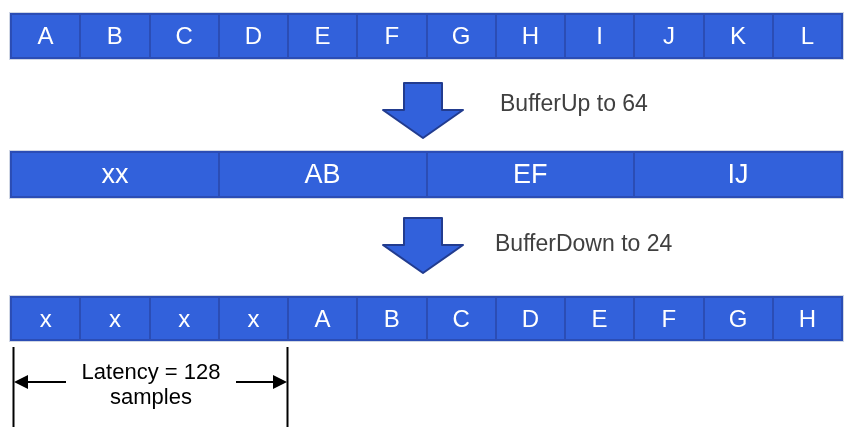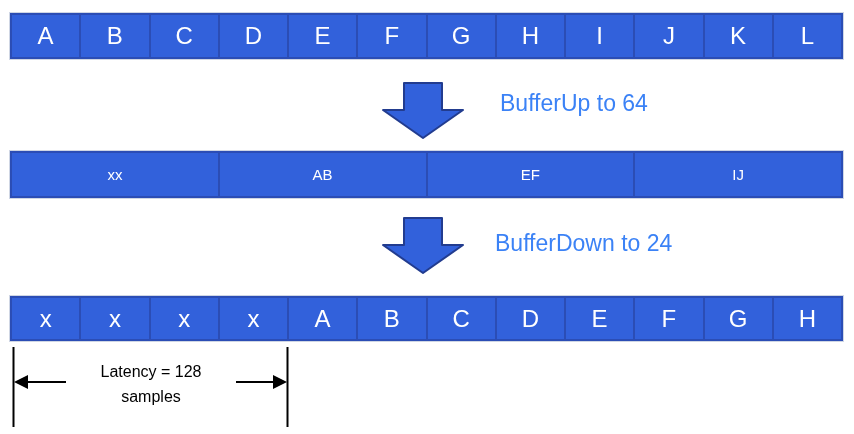--- a/index.html
+++ b/index.html
@@ -34,52 +34,52 @@
     display: flex;
     align-items: center;
     justify-content: center;
     color: #ffffff;
     font-size: 24px;
     border-left: 2px solid #2B4DB5;
     overflow: hidden;
     white-space: nowrap;
   }
   .cell:first-child { border-left: none; }
-  .row-up .cell { font-size: 15px; }
+  .row-up .cell { font-size: 27px; }
   .arrow-icon {
     position: absolute;
     width: 82px;
     height: 57px;
   }
   .arrow-1 { left: 382px; top: 82px; }
   .arrow-2 { left: 382px; top: 217px; }
   .step-label {
     position: absolute;
-    color: #3b82f6;
+    color: #404040;
     font-size: 23px;
     line-height: 26px;
     white-space: nowrap;
   }
   .label-1 { left: 500px; top: 90px; }
   .label-2 { left: 495px; top: 230px; }
   .dim-svg {
     position: absolute;
     left: 0;
     top: 345px;
     width: 300px;
     height: 85px;
   }
   .latency-label {
     position: absolute;
     left: 45px;
     top: 359px;
     width: 212px;
     text-align: center;
     color: #000000;
-    font-size: 16px;
+    font-size: 22px;
     line-height: 25px;
   }
 </style>
 </head>
 <body>
 
 <div class="stage">
 
   <div class="buffer-row row-input">
     <div class="cell">A</div>

